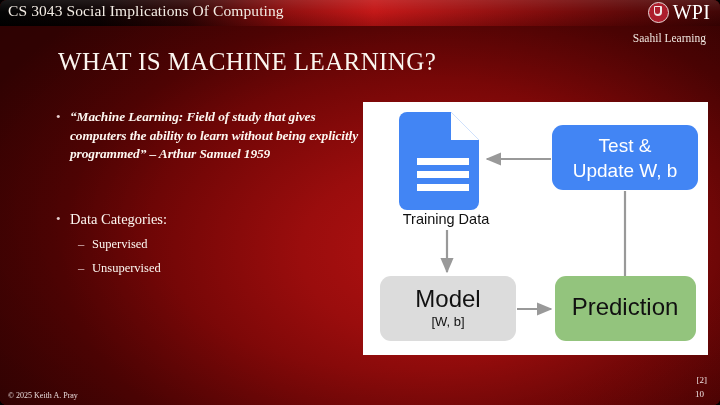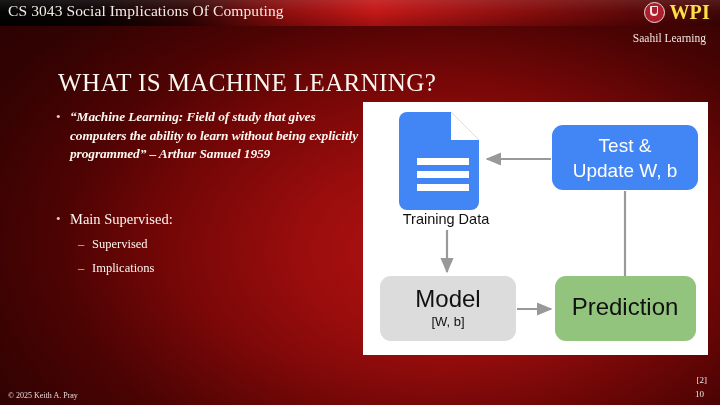--- a/index.html
+++ b/index.html
@@ -7,20 +7,21 @@
     padding: 0;
     background: #000;
   }
   .slide {
     position: relative;
     width: 720px;
     height: 405px;
     overflow: hidden;
     font-family: "Liberation Serif", serif;
     background: #5a0000;
+    border-radius: 7px;
   }
   
   .bg-base {
     position: absolute;
     inset: 0;
     background:
       radial-gradient(ellipse 520px 330px at 62% 62%, #b51212 0%, #9a0d0d 28%, #770707 52%, #540303 74%, #3b0202 100%),
       linear-gradient(100deg, #300000 0%, #600202 40%, #8d0a0a 70%, #4a0101 100%);
   }
   .bg-vignette {
@@ -83,22 +84,22 @@
     position: absolute;
     left: 6.5px; top: 4.5px;
     width: 5px; height: 7px;
     background: #ad1e2d;
     border-radius: 0 0 3px 3px;
     z-index: 2;
   }
   .wpi-text {
     font-family: "Liberation Serif", serif;
     font-size: 20px;
-    font-weight: bold;
-    color: #fde047;
+    font-weight: normal;
+    color: #ffffff;
     letter-spacing: 0.2px;
     line-height: 22px;
   }
 
   
   .author {
     position: absolute;
     right: 14px; top: 32px;
     font-size: 11.5px;
     color: #f0e7e0;
@@ -106,21 +107,20 @@
   }
 
   
   .slide-title {
     position: absolute;
     left: 58px; top: 48px;
     font-size: 25px;
     color: #fbf5ef;
     letter-spacing: 0.4px;
     white-space: nowrap;
-    margin-top: 21px;
   }
 
   
   .bullets {
     position: absolute;
     left: 56px; top: 108px;
     width: 305px;
     color: #fdf7f1;
   }
   .bullet-row {
@@ -220,31 +220,31 @@
 
   <div class="bullets">
 
     <div class="bullet-row">
       <span class="bullet-dot">•</span>
       <span class="bullet-quote">“Machine Learning: Field of study that gives computers the ability to learn without being explicitly programmed” – Arthur Samuel 1959</span>
     </div>
 
     <div class="bullet-row bullet-main">
       <span class="bullet-dot">•</span>
-      <span class="bullet-text">Main Supervised:</span>
+      <span class="bullet-text">Data Categories:</span>
     </div>
 
     <div class="sub-row">
       <span class="sub-dash">–</span>
       <span class="sub-text">Supervised</span>
     </div>
 
     <div class="sub-row">
       <span class="sub-dash">–</span>
-      <span class="sub-text">Implications</span>
+      <span class="sub-text">Unsupervised</span>
     </div>
 
   </div>
 
   <div class="diagram-panel">
     <svg width="345" height="253" viewBox="0 0 345 253" xmlns="http://www.w3.org/2000/svg">
       <defs>
         <marker id="arrowhead" markerWidth="7" markerHeight="6" refX="6.4" refY="3" orient="auto">
           <polygon points="0 0, 7 3, 0 6" fill="#999999"></polygon>
         </marker>

